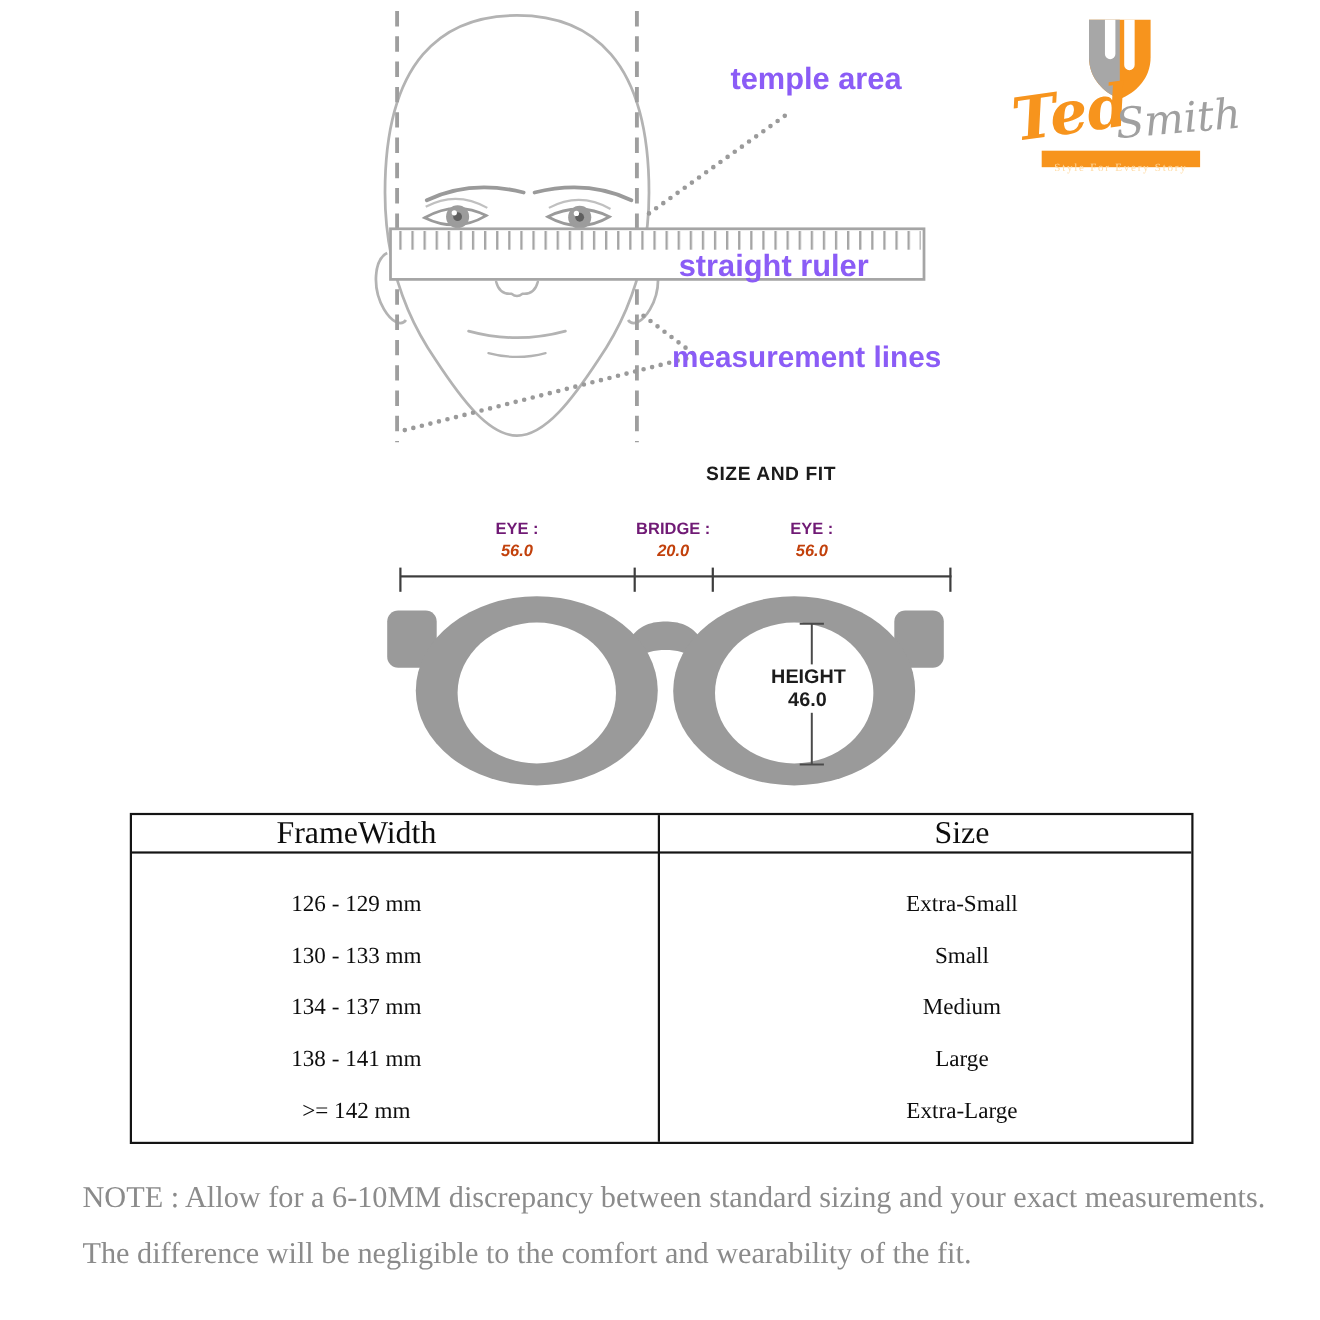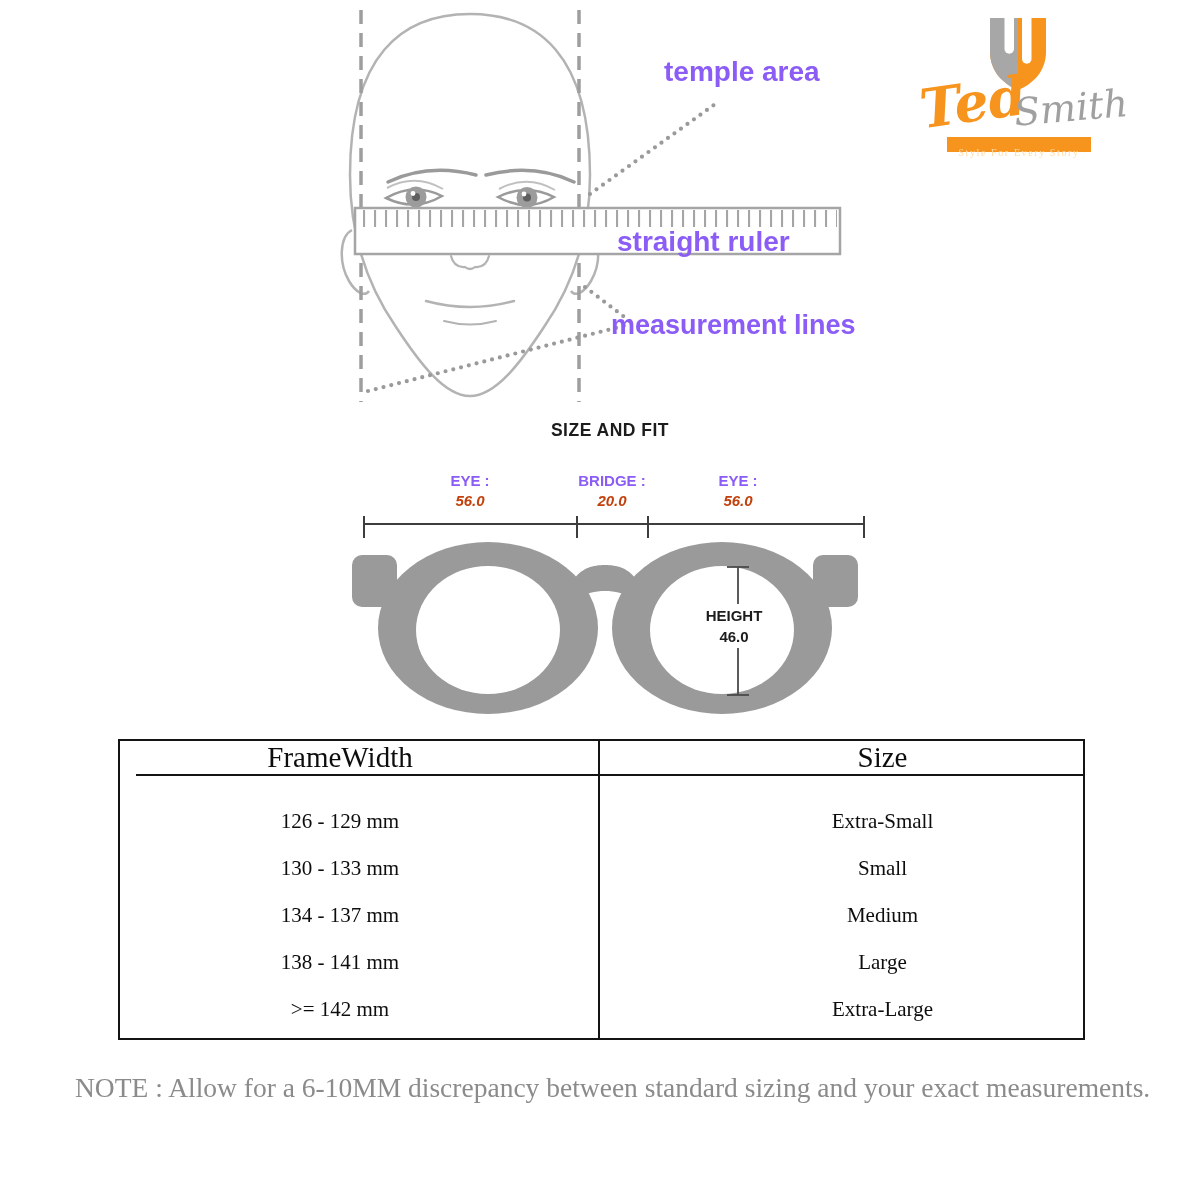--- a/index.html
+++ b/index.html
@@ -34,40 +34,40 @@
     position:absolute; left:947px; top:137px; width:144px; height:15px;
     background:#f7941d; display:flex; align-items:center; justify-content:center;
   }
   .logo-bar span {
     font-family:"Liberation Serif", serif; font-size:10px; letter-spacing:1.6px;
     color:#ffdba4; white-space:nowrap;margin-top:16px;
   }
 
   
   .sf-title {
-    position:absolute; left:460px; top:420px; width:300px; text-align:center;
+    position:absolute; left:460px; top:420px; width:300px; text-align:right;
     font-size:17.5px; font-weight:bold; color:#1c1c1c; letter-spacing:0.5px;
   }
   .meas-label { position:absolute; width:120px; text-align:center;
-    font-size:15px; font-weight:bold; color:#8b5cf6; }
+    font-size:15px; font-weight:bold; color:#701a75; }
   .meas-value { position:absolute; width:120px; text-align:center;
     font-size:15px; font-weight:bold; color:#c2410c;font-style:italic; }
   .meas-line { position:absolute; left:364px; top:523px; width:501px; height:2px; background:#3d3d3d; }
   .meas-tick { position:absolute; top:516px; width:2px; height:22px; background:#3d3d3d; }
 
   .height-label {
     position:absolute; left:701px; top:604px; width:66px; background:#ffffff;
-    text-align:center; font-size:15px; font-weight:bold; color:#1c1c1c;
+    text-align:center; font-size:18px; font-weight:bold; color:#1c1c1c;
     line-height:21px; padding:1px 0;
   }
 
   
   .size-table {
     position:absolute; left:118px; top:739px; width:967px; height:301px;
-    border:2px solid #141414; font-family:"Liberation Serif", serif; color:#0d0d0d;padding-left:16px;
+    border:2px solid #141414; font-family:"Liberation Serif", serif; color:#0d0d0d;
   }
   .size-table .vdivider {
     position:absolute; left:478px; top:0; bottom:0; width:2px; background:#141414;
   }
   .thead { display:flex; height:35px; border-bottom:2px solid #141414; }
   .th { font-size:29px; line-height:33px; text-align:center; }
   .th.c1 { width:480px; transform:translateX(-36px); }
   .th.c2 { flex:1; transform:translateX(33px); }
   .tbody { padding-top:22px; }
   .tr { display:flex; height:47px; align-items:center; }
@@ -219,15 +219,16 @@
       </div>
       <div class="tr">
         <div class="td c1">&gt;= 142 mm</div>
         <div class="td c2">Extra-Large</div>
       </div>
     </div>
   </div>
 
   <div class="note">
     <div>NOTE : Allow for a 6-10MM discrepancy between standard sizing and your exact measurements.</div>
+    <div>The difference will be negligible to the comfort and wearability of the fit.</div>
   </div>
 
 </div>
 
 </body></html>

